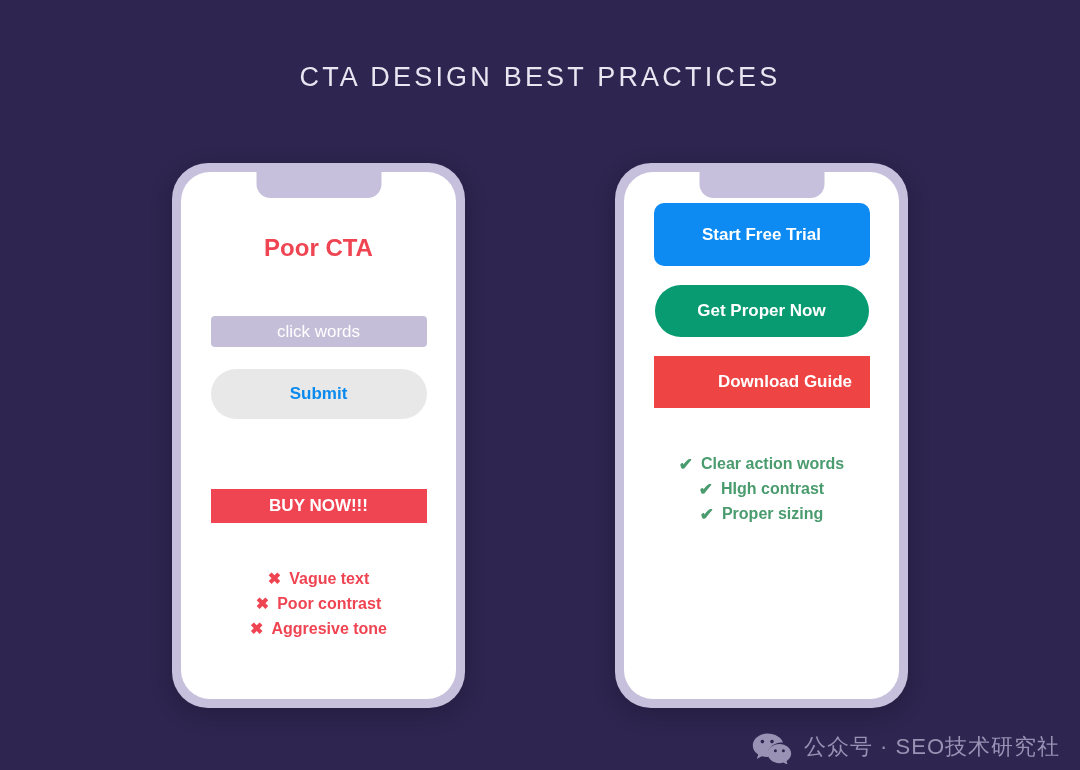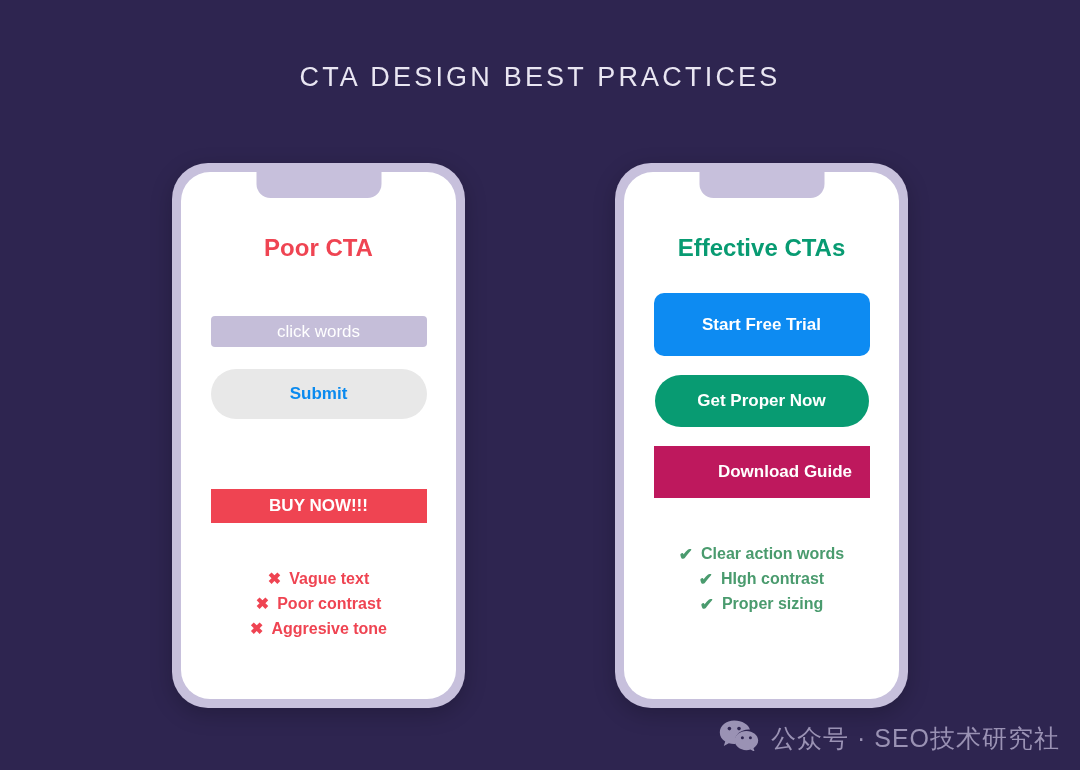--- a/index.html
+++ b/index.html
@@ -148,21 +148,21 @@
     height: 52px;
     background: #089b72;
     color: #ffffff;
     font-size: 17px;
     border-radius: 26px;
   }
 
   .btn-download {
     width: 216px;
     height: 52px;
-    background: #be185d;
+    background: #ef4444;
     color: #ffffff;
     font-size: 17px;
     border-radius: 0;
     padding-left: 47px;
   }
 
   
   .feature-list {
     width: 100%;
     display: flex;
@@ -183,26 +183,26 @@
   .feature-item.bad  { color: #ef4452; }
   .feature-item.good { color: #4a9b6e; }
 
   .mark { font-size: 16px; line-height: 1; font-weight: bold; }
   .mark.good { color: #4a9b6e; font-size: 17px; }
 
   
   .watermark {
     position: absolute;
     right: 20px;
-    bottom: 13px;
-    display: flex;
-    align-items: center;
+    bottom: 0;
+    display: flex;
+    align-items: flex-start;
     gap: 12px;
     color: #9a92b4;
-    font-size: 25px;
+    font-size: 22px;
     letter-spacing: 1px;
   }
   .wechat-icon { display: block; }
 </style>
 </head>
 <body>
 
 <div class="page-title">CTA DESIGN BEST PRACTICES</div>
 
 <div class="phones">
@@ -233,21 +233,20 @@
           <span>Aggresive tone</span>
         </div>
       </div>
     </div>
   </div>
 
   <div class="phone">
     <div class="phone-screen">
       <div class="notch"></div>
 
-      <div class="screen-title good">Effective CTAs</div>
 
       <div class="cta-stack good">
         <div class="btn btn-trial">Start Free Trial</div>
         <div class="btn btn-getstarted">Get Proper Now</div>
         <div class="btn btn-download">Download Guide</div>
       </div>
 
       <div class="feature-list good">
         <div class="feature-item good">
           <span class="mark good">✔</span>

